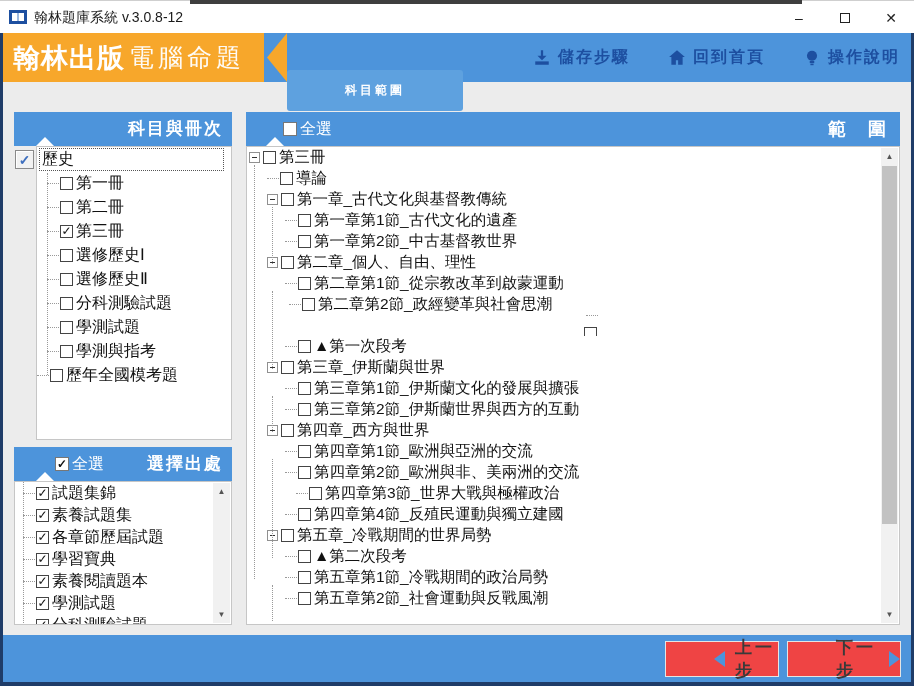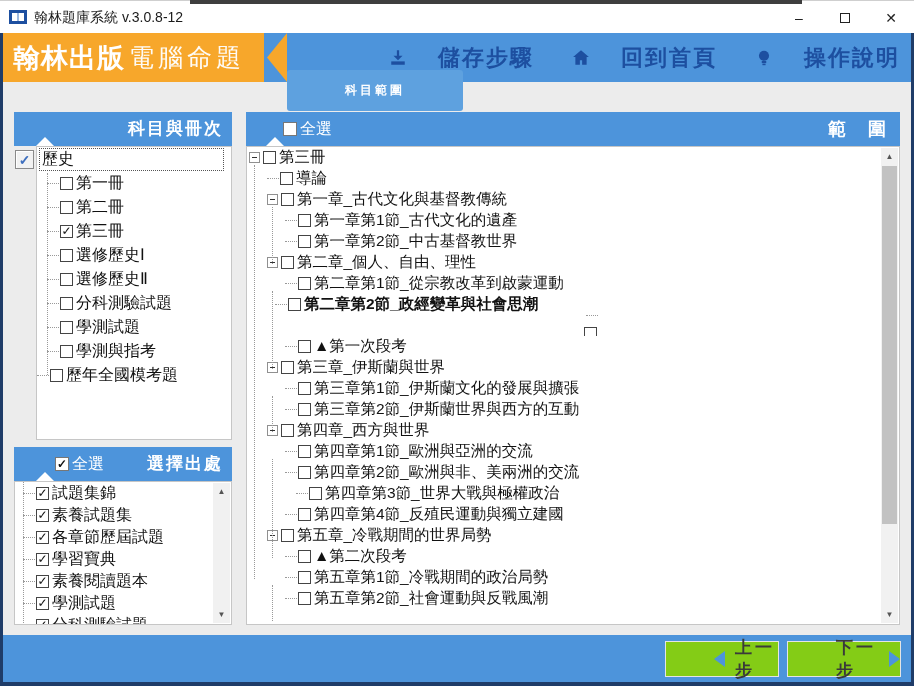--- a/index.html
+++ b/index.html
@@ -27,21 +27,21 @@
   .brand-bold  { font-size:27px; font-weight:bold; color:#fff; letter-spacing:1px; }
   .brand-light { font-size:25px; color:#fff; letter-spacing:4px; margin-left:4px; opacity:.96; }
   .logo-chevron { position:absolute; left:267px; top:0; width:20px; height:49px; background:#F7A72B;
     clip-path:polygon(100% 0, 100% 100%, 0 50%); }
   .page-title-area { position:absolute; left:287px; top:37px; width:176px; height:41px; background:#5EA1DF;
     border-radius:3px; display:flex; align-items:center; justify-content:center; }
   .page-title { font-size:12px; font-weight:bold; color:#fff; letter-spacing:3px; }
   .header-nav { position:absolute; right:14px; top:0; height:49px; display:flex; align-items:center; gap:38px; }
   .nav-item { display:flex; align-items:center; gap:7px; cursor:pointer; }
   .nav-item svg { width:18px; height:18px; fill:#1D4FA0; }
-  .nav-label { font-size:22px; font-weight:bold; color:#1D4FA0; letter-spacing:2px;margin-left:24px; }
+  .nav-label { font-size:16px; font-weight:bold; color:#1D4FA0; letter-spacing:2px; }
   
   .panel-hdr { position:absolute; background:#4D94DB; height:34px; }
   .panel-hdr .up-tri { position:absolute; left:22px; bottom:0; width:0; height:0;
     border-left:9px solid transparent; border-right:9px solid transparent; border-bottom:9px solid #fff; }
   .hdr-title { position:absolute; right:9px; top:0; line-height:34px; font-size:17px; font-weight:bold; color:#fff; letter-spacing:2px; }
   .hdr-selectall { position:absolute; top:0; height:34px; display:flex; align-items:center; gap:3px; }
   .hdr-cb { width:14px; height:14px; background:#fff; border:1px solid #777; display:inline-flex;
     align-items:center; justify-content:center; font-size:12px; color:#111; font-weight:bold; }
   .hdr-sa-label { font-size:16px; color:#fff; }
   
@@ -65,21 +65,21 @@
   .vguide { position:absolute; border-left:1px dotted #999; width:1px; }
   .clickable { cursor:pointer; }
   
   .sbar { position:absolute; top:1px; bottom:1px; right:1px; width:17px; background:#F1F1F1; }
   .sbar .arr { position:absolute; left:0; width:17px; height:17px; display:flex; align-items:center;
     justify-content:center; font-size:8px; color:#555; }
   .sbar .arr.up { top:0; } .sbar .arr.dn { bottom:0; }
   .sbar .thumb { position:absolute; left:1px; width:15px; background:#C2C2C2; }
   
   .footer { position:absolute; left:3px; right:3px; bottom:4px; height:47px; background:#4D94DB; }
-  .step-btn { position:absolute; top:6px; width:114px; height:36px; background:#84cc16; border:1px solid #e4e4e4;
+  .step-btn { position:absolute; top:6px; width:114px; height:36px; background:#ef4444; border:1px solid #e4e4e4;
     display:flex; align-items:center; justify-content:center; gap:10px; font-size:17px; font-weight:bold;
     color:#3a3a3a; letter-spacing:3px; cursor:pointer;padding-left:48px; }
   #prev-btn { right:132px; } #next-btn { right:10px; }
   .tri-l { width:0; height:0; border-top:8px solid transparent; border-bottom:8px solid transparent; border-right:11px solid #4D94DB; }
   .tri-r { width:0; height:0; border-top:8px solid transparent; border-bottom:8px solid transparent; border-left:11px solid #4D94DB; }
 </style>
 </head>
 <body>
 
 <div class="titlebar">
@@ -288,21 +288,21 @@
     <div class="row t-row clickable" style="padding-left: 20px;">
       <span class="exp"></span>
       <span class="cb"></span>
       <span class="">第二章_個人、自由、理性</span>
     </div>
     <div class="row t-row clickable" style="padding-left: 38px;">
       <span class="stub"></span>
       <span class="cb"></span>
       <span class="">第二章第1節_從宗教改革到啟蒙運動</span>
     </div>
-    <div class="row t-row clickable" style="padding-left: 28px; font-weight: bold;">
+    <div class="row t-row clickable" style="padding-left: 42px;">
       <span class="stub"></span>
       <span class="cb"></span>
       <span class="">第二章第2節_政經變革與社會思潮</span>
     </div>
     <div class="row t-row clickable" style="padding-left: 38px; flex-direction: column;">
       <span class="stub"></span>
       <span class="cb"></span>
       <span class="">第二章第3節_民主的的持續發展</span>
     </div>
     <div class="row t-row clickable" style="padding-left: 38px;">

